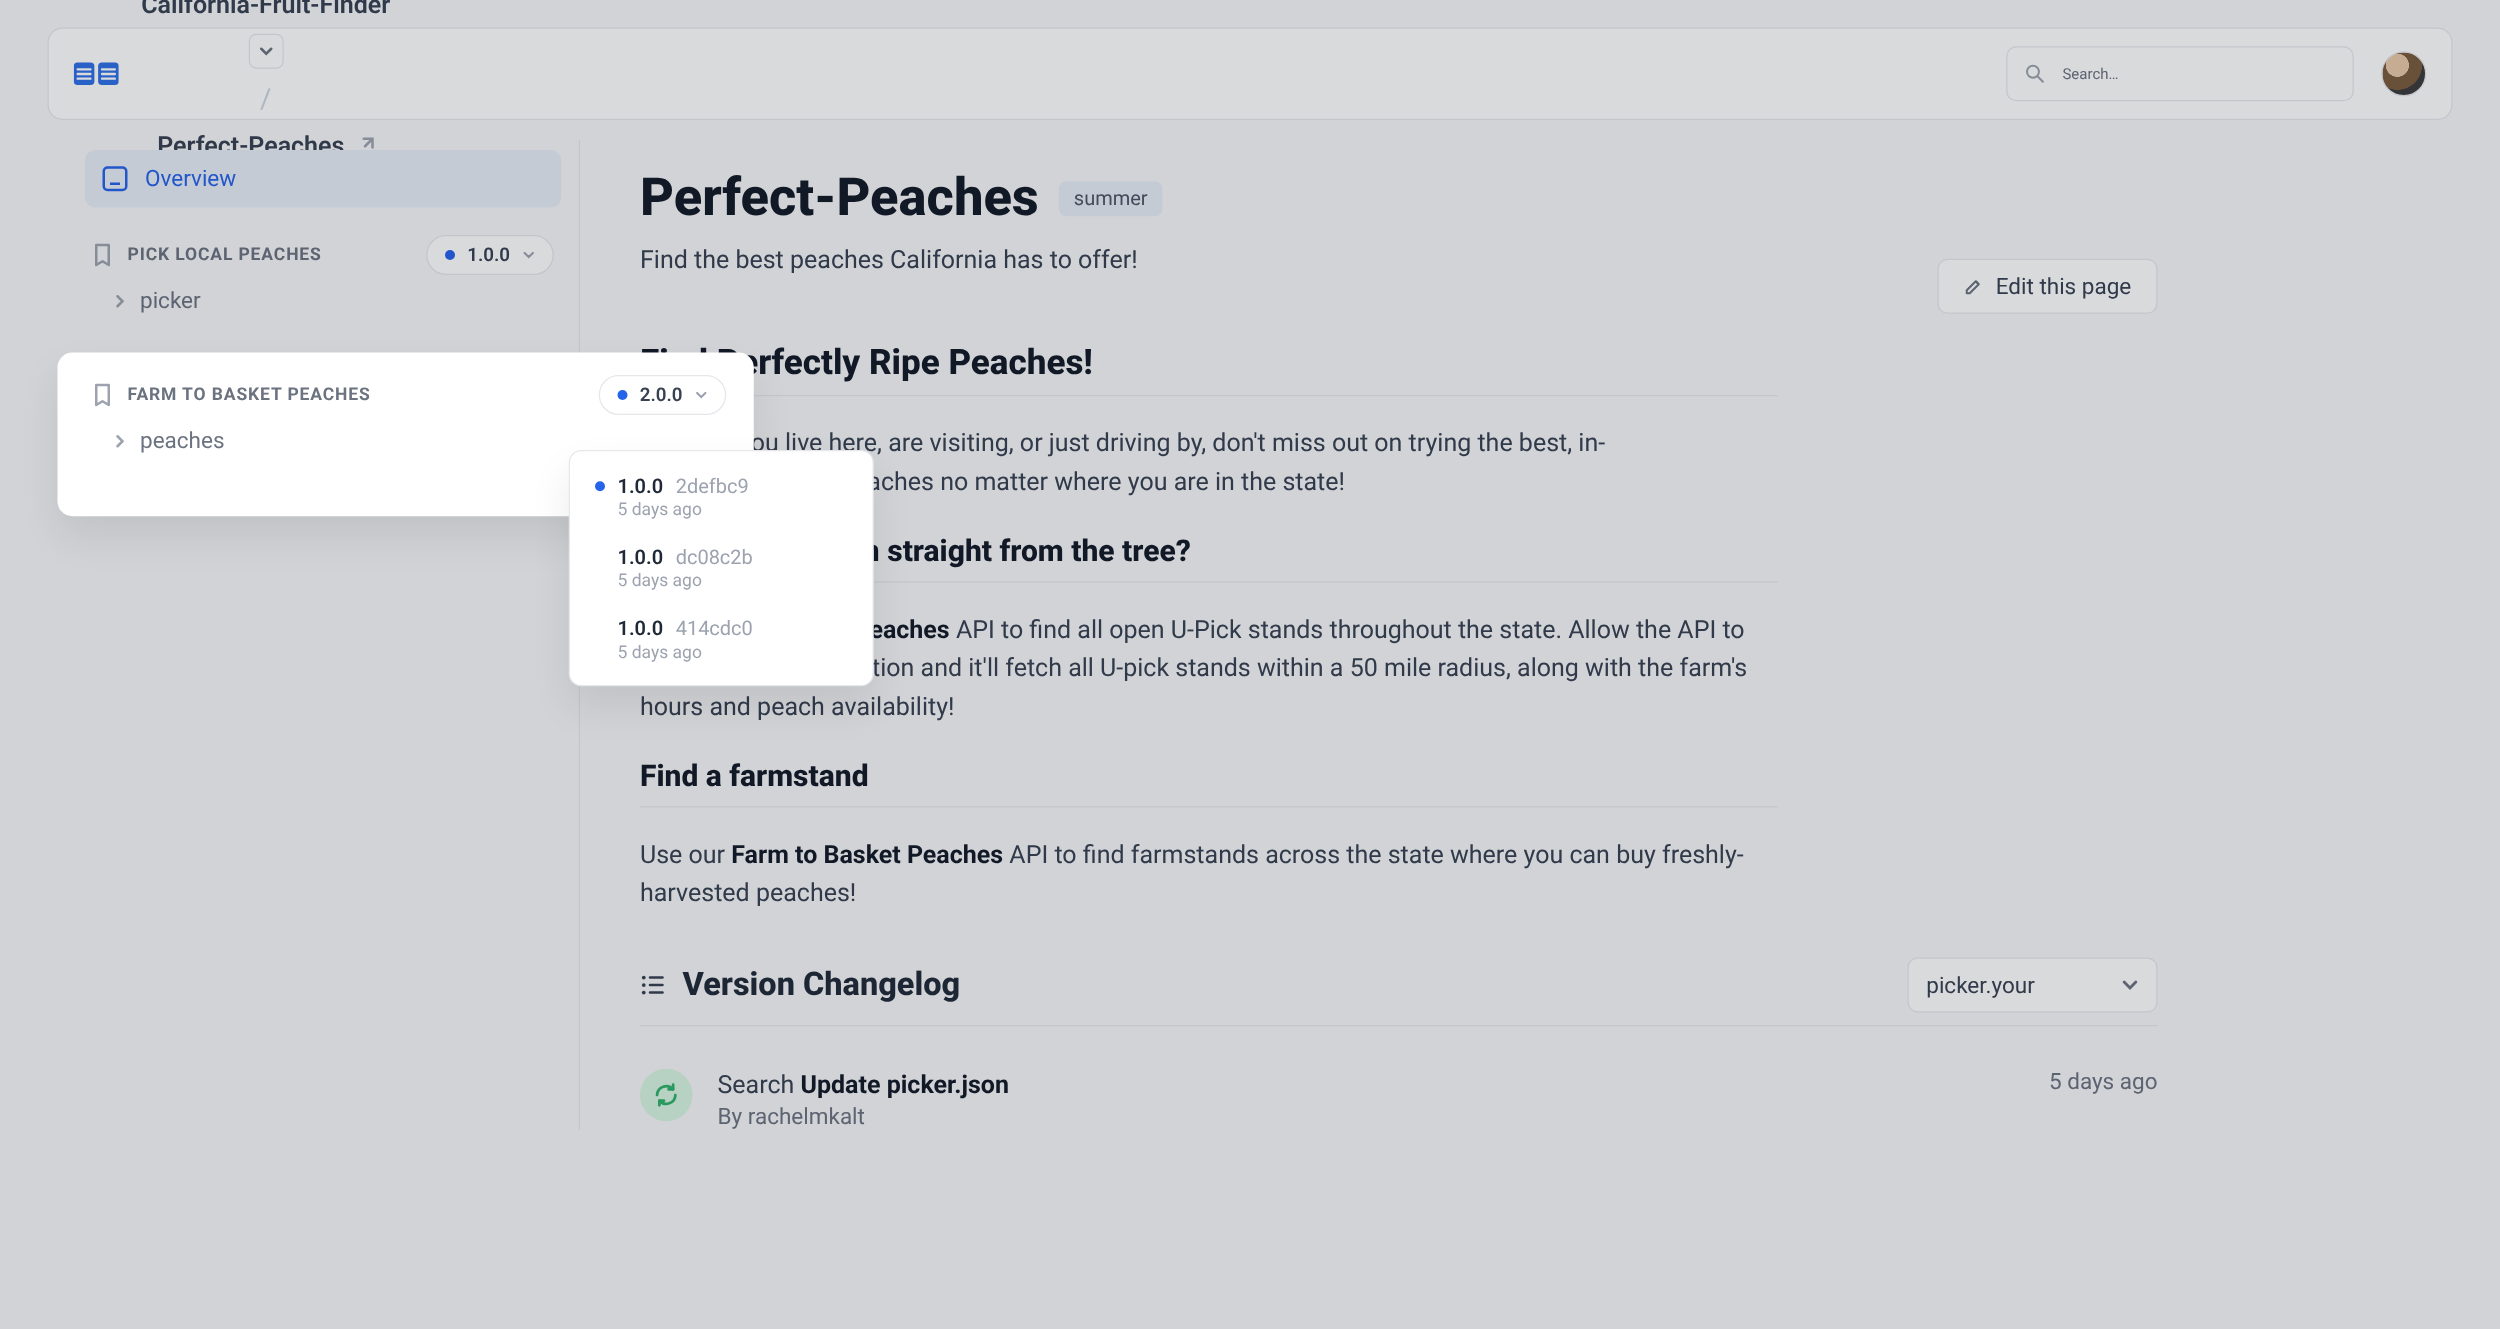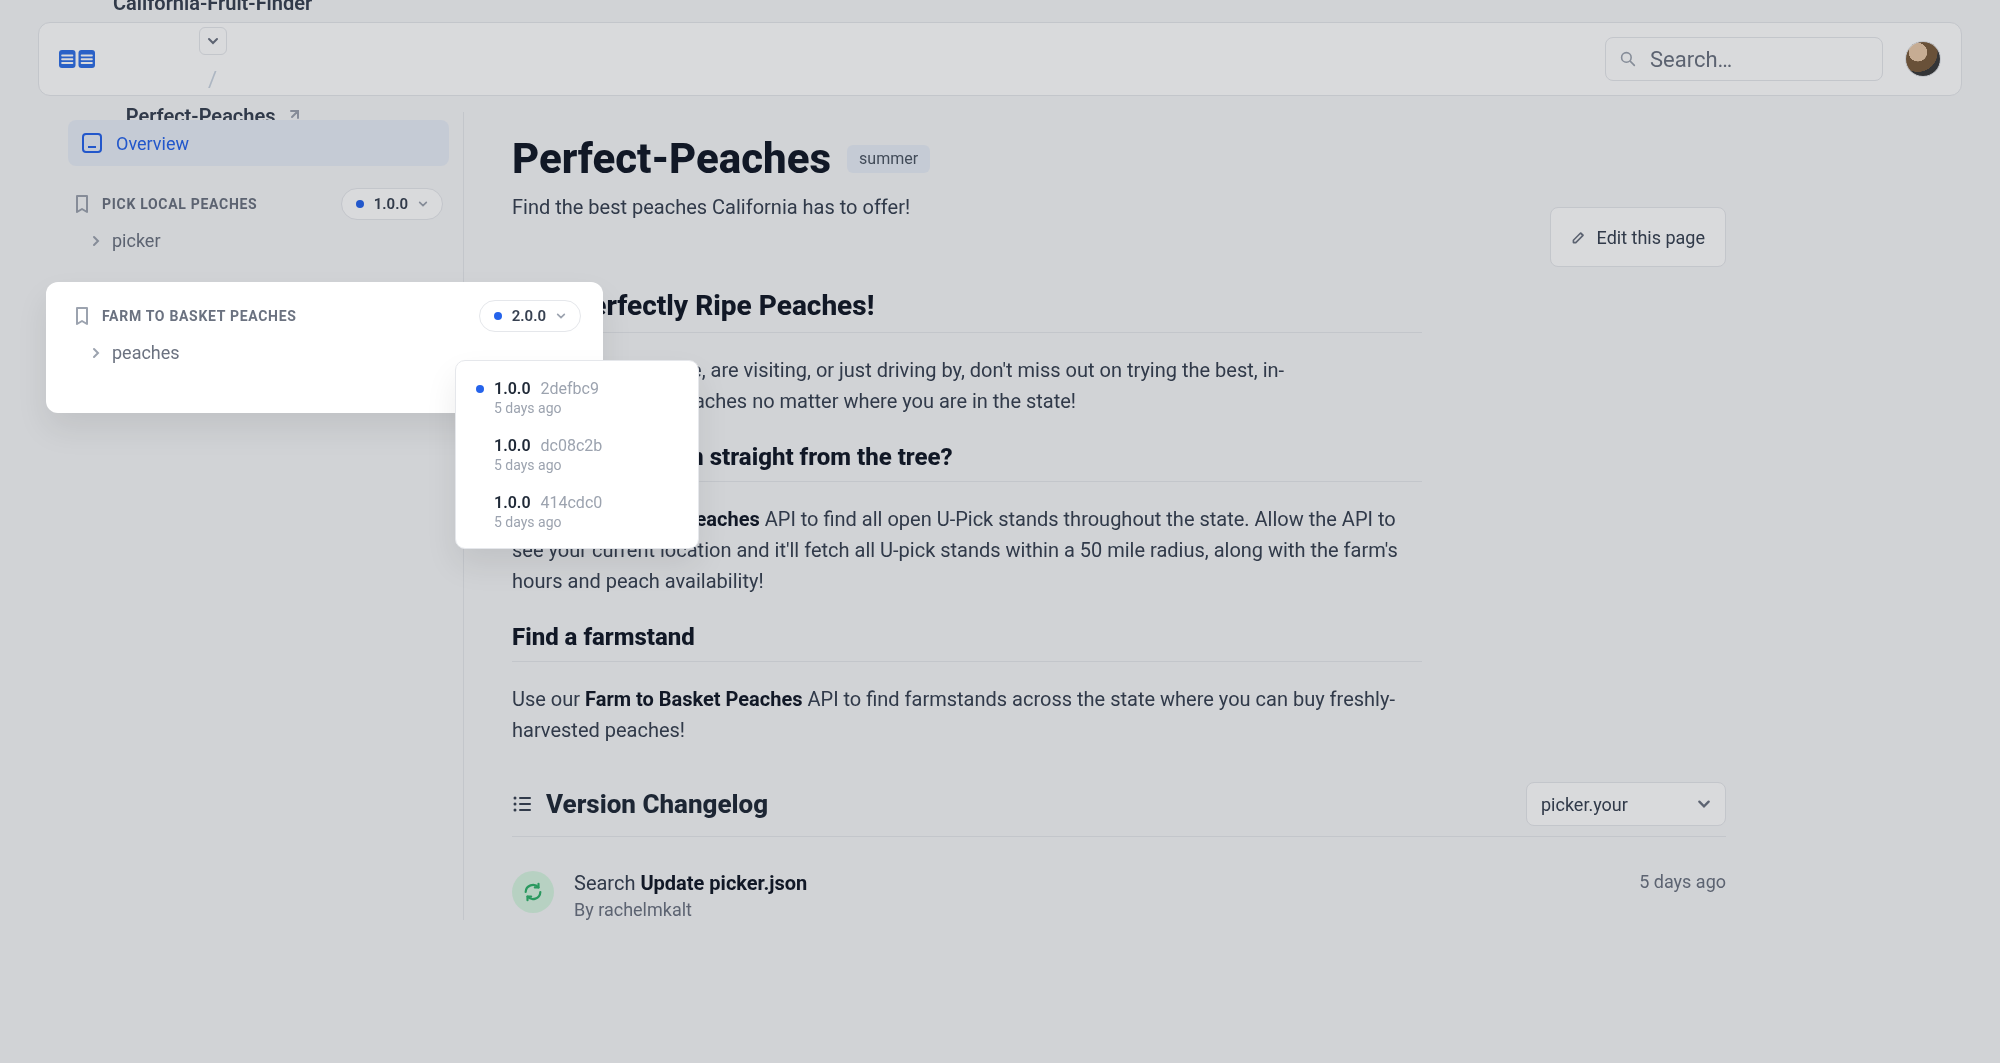--- a/index.html
+++ b/index.html
@@ -35,21 +35,21 @@
   .crumb .chev-btn{
     width:28px;height:28px;border:1px solid var(--border);border-radius:6px;
     display:flex;align-items:center;justify-content:center;background:#fff;cursor:pointer;
   }
 
   .top-right{margin-left:auto;display:flex;align-items:center;gap:22px;}
   .search{
     width:278px;height:44px;border:1px solid var(--border);border-radius:8px;background:#fff;
     display:flex;align-items:center;padding:0 14px;gap:12px;color:var(--muted);
   }
-  .search input{border:none;outline:none;font-size:22px;color:#374151;background:transparent;width:100%;}
+  .search input{border:none;outline:none;font-size:12px;color:#374151;background:transparent;width:100%;}
   .search input::placeholder{color:var(--muted);}
   .avatar{width:36px;height:36px;border-radius:50%;background:radial-gradient(circle at 35% 30%,#e9c9a8 0 28%,#7a5c3d 29% 60%,#3b3b3b 61% 100%);border:1px solid var(--border);}
 
   .body{display:flex;margin-top:16px;height:calc(100% - 110px);}
 
   
   .sidebar{width:426px;border-right:1px solid var(--border);padding:8px 14px 0 30px;position:relative;}
   .overview{
     display:flex;align-items:center;gap:14px;height:46px;border-radius:8px;background:#e8eef7;
     color:var(--accent);padding:0 14px;font-weight:400;font-size:18px;cursor:pointer;
@@ -88,21 +88,21 @@
   .ver-sub{font-size:14px;color:var(--faint);padding-left:18px;}
   .ver-hash{color:var(--faint);}
 
   
   .main{flex:1;padding:22px 36px 0 48px;overflow:hidden;}
   .doc-header{display:flex;align-items:center;gap:16px;}
   .doc-title{font-size:42px;font-weight:800;margin:0;color:#111827;}
   .badge{display:inline-flex;align-items:center;height:28px;padding:0 12px;border-radius:6px;background:var(--badge-bg);color:var(--badge-text);font-size:16px;}
   .edit-row{display:flex;justify-content:flex-end;margin-top:-44px;margin-bottom:8px;}
   .edit-btn{
-    display:inline-flex;align-items:center;gap:10px;height:60px;padding:0 20px;border:1px solid var(--border);
+    display:inline-flex;align-items:center;gap:10px;height:44px;padding:0 20px;border:1px solid var(--border);
     border-radius:8px;background:#fff;font-size:18px;color:#374151;cursor:pointer;margin-right:200px;
   }
 
   .subtitle{font-size:20px;color:#374151;margin:12px 0 32px;}
   h2.sec{font-size:28px;font-weight:800;margin:22px 0 8px;color:#111827;}
   h3.sub{font-size:24px;font-weight:800;margin:26px 0 8px;color:#111827;}
   hr.rule{border:none;border-top:1px solid var(--border);margin:10px 0 22px;max-width:910px;}
   p.body-text{font-size:20px;color:#374151;max-width:910px;line-height:1.55;margin:0 0 10px;}
   .strong{font-weight:700;color:#111827;}
 

